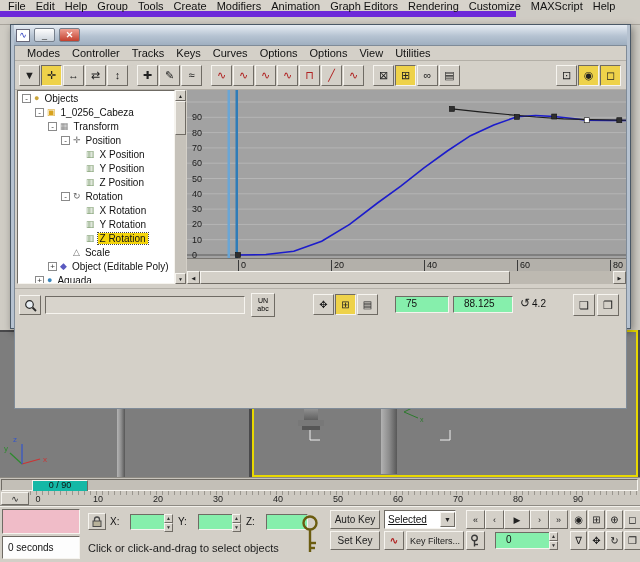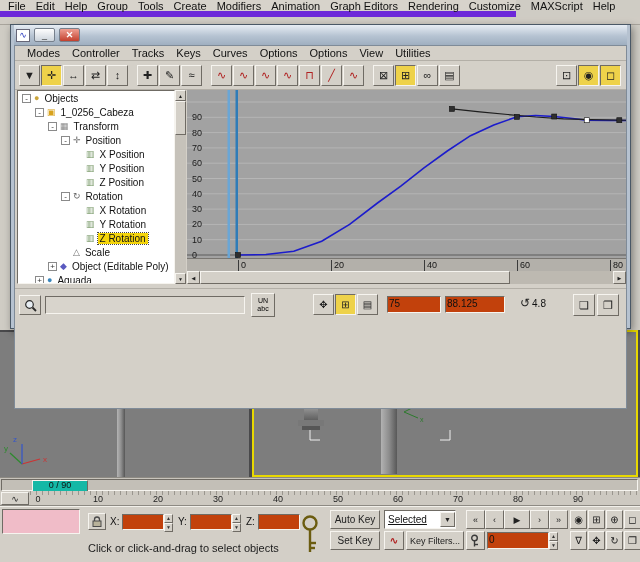--- a/index.html
+++ b/index.html
@@ -1,19 +1,19 @@
 <!DOCTYPE html>
 <html><head>
 <meta charset="utf-8">
 <style>
   *{margin:0;padding:0;box-sizing:border-box;font-family:"Liberation Sans",sans-serif;}
   html,body{width:640px;height:562px;overflow:hidden;background:#cfccc4;}
   #screen{position:relative;width:640px;height:562px;background:#cfccc4;overflow:hidden;color:#111;}
   .sunken{border:1px solid;border-color:#6f6b64 #f6f4ef #f6f4ef #6f6b64;}
-  .field{background:#c2410c;border:1px solid;border-color:#6f6b64 #f6f4ef #f6f4ef #6f6b64;font-size:10px;padding:1px 1px;overflow:hidden;white-space:nowrap;}
+  .field{background:#86efac;border:1px solid;border-color:#6f6b64 #f6f4ef #f6f4ef #6f6b64;font-size:10px;padding:1px 10px;overflow:hidden;white-space:nowrap;margin-left:8px;}
   .gbtn{display:flex;align-items:center;justify-content:center;background:#d4d0c8;border:1px solid;border-color:#f6f4ef #6f6b64 #6f6b64 #f6f4ef;font-size:10px;color:#222;cursor:default;}
   .gbtn.active{background:#eed24a;border-color:#6f6b64 #f6f4ef #f6f4ef #6f6b64;}
   .spin{display:inline-flex;flex-direction:column;width:9px;height:16px;vertical-align:top;}
   .spin i{flex:1;font-style:normal;font-size:5px;line-height:7px;text-align:center;background:#d4d0c8;border:1px solid;border-color:#f6f4ef #6f6b64 #6f6b64 #f6f4ef;color:#333;}
 
   
   #app-menubar{position:absolute;left:0;top:0;width:516px;height:17px;background:#d7d3cb;border-bottom:6px solid #6d28d9;display:flex;align-items:center;padding-left:3px;}
   .mmenu-item{font-size:11px;padding:0 5px;line-height:16px;white-space:nowrap;}
   #toolbar-sliver{position:absolute;left:0;top:17px;width:640px;height:8px;background:#d0ccc4;border-bottom:1px solid #a8a49c;}
 
@@ -233,20 +233,21 @@
         <span class="ttick" style="left: 338px;">50</span>
         <span class="ttick" style="left: 398px;">60</span>
         <span class="ttick" style="left: 458px;">70</span>
         <span class="ttick" style="left: 518px;">80</span>
         <span class="ttick" style="left: 578px;">90</span>
       </div>
   </div>
 
   <div id="statusbar">
     <div id="listener-pink" class="sunken"></div>
+    <div id="listener-white" class="sunken">0 seconds</div>
 
     <button id="lock-toggle" class="gbtn">
       <svg width="12" height="13">
         <path d="M3.5,6 V4.5 a2.5,2.5 0 0 1 5,0 V6" fill="none" stroke="#4a4a4a" stroke-width="1.3"></path>
         <rect x="2" y="6" width="8" height="5.5" fill="#b8b29a" stroke="#4a4a4a" stroke-width="1"></rect>
       </svg>
     </button>
 
     <span class="coord-label" style="left:110px">X:</span>
     <div class="coord-field field" style="left:122px"></div>
@@ -615,21 +616,21 @@
               <span>⊞</span>
             </button>
             <button class="gbtn">
               <span>▤</span>
             </button>
           </div>
         <div id="tvs-time" class="field">75</div>
         <div id="tvs-value" class="field">88.125</div>
         <div id="tvs-navind">
           <span class="gly">↺</span>
-          <span>4.8</span>
+          <span>4.2</span>
         </div>
         <div id="tvs-rightbtns">
 
         <button class="gbtn">
               <span>❏</span>
             </button>
             <button class="gbtn">
               <span>❐</span>
             </button>
           </div>

